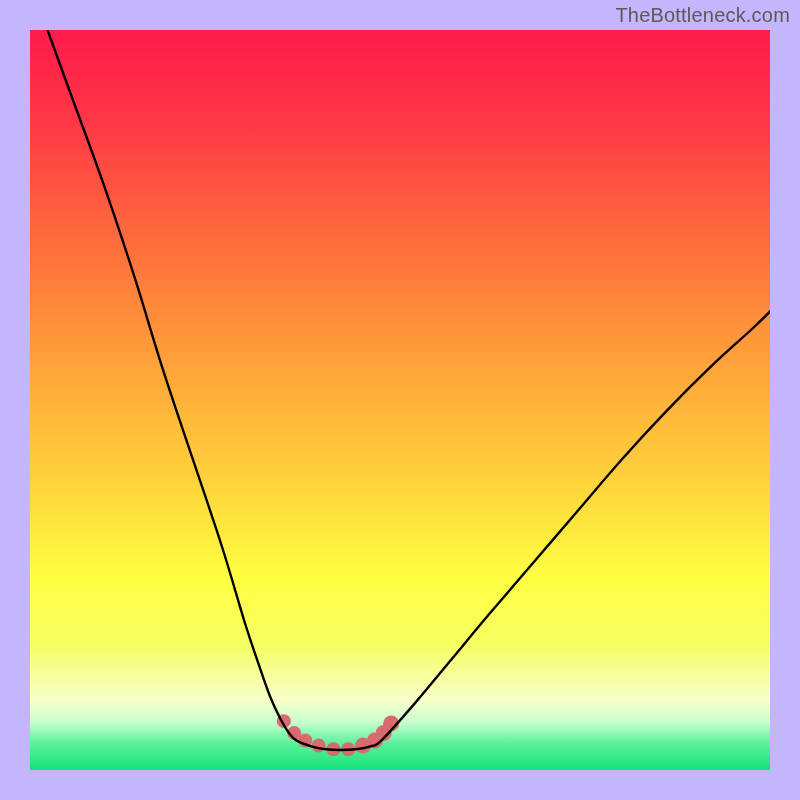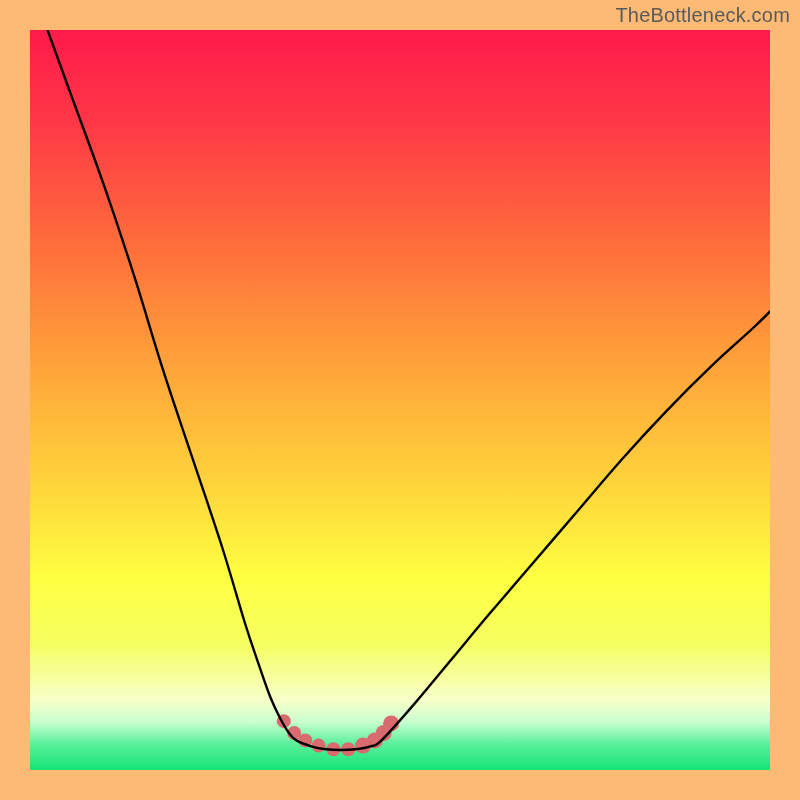--- a/index.html
+++ b/index.html
@@ -10,21 +10,21 @@
     background: #000;
     overflow: hidden;
     font-family: Arial, Helvetica, sans-serif;
   }
   .frame {
     position: absolute;
     left: 0;
     top: 0;
     width: 800px;
     height: 800px;
-    background: #fdba74;
+    background: #c4b5fd;
   }
   .plot {
     position: absolute;
     left: 30px;
     top: 30px;
     width: 740px;
     height: 740px;
     overflow: hidden;
   }
   .gradient {

